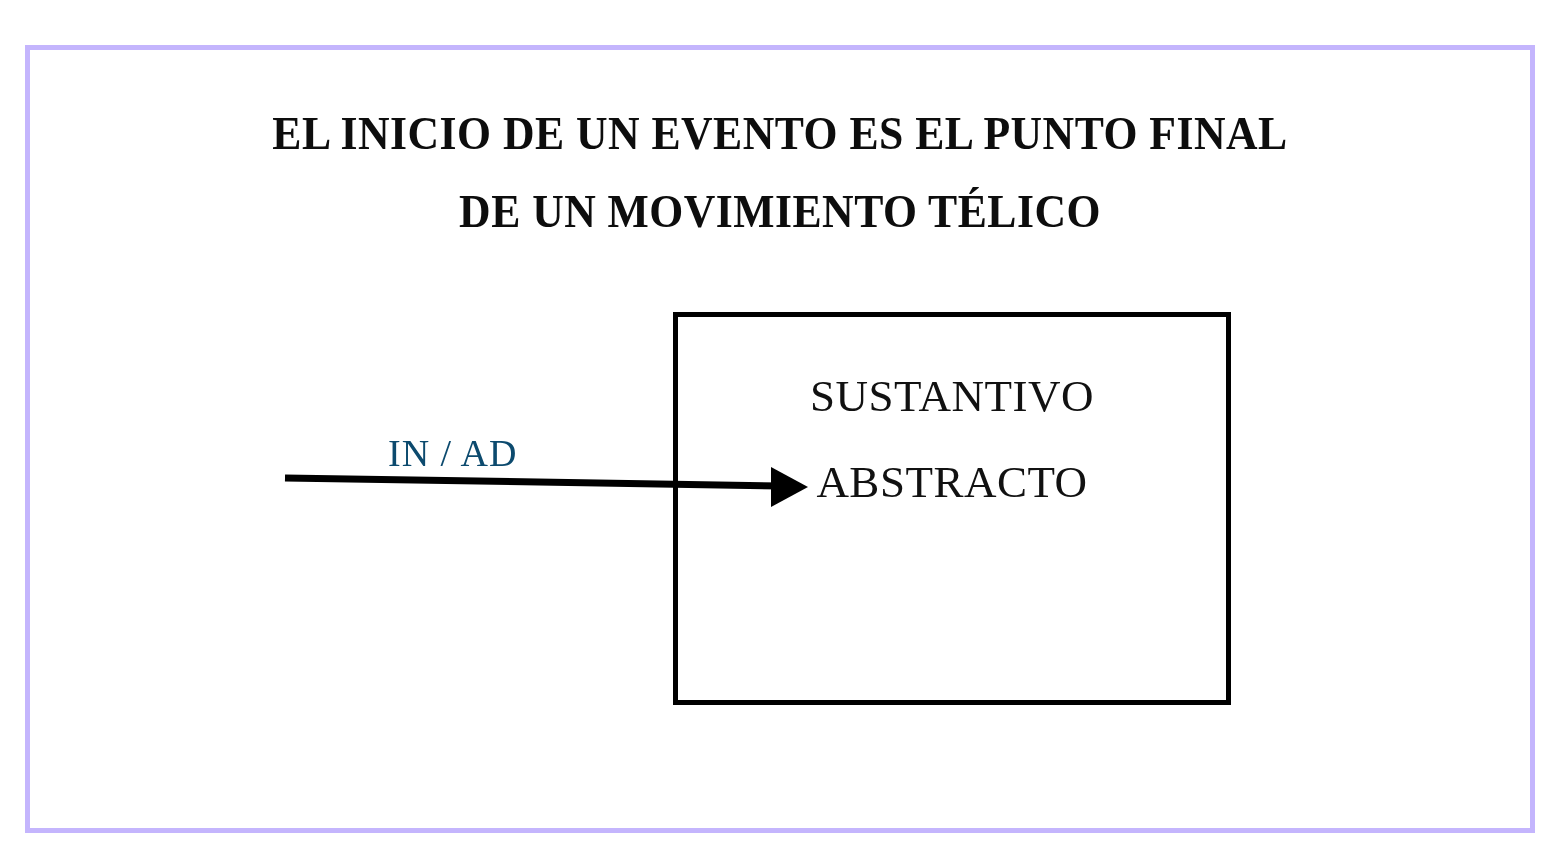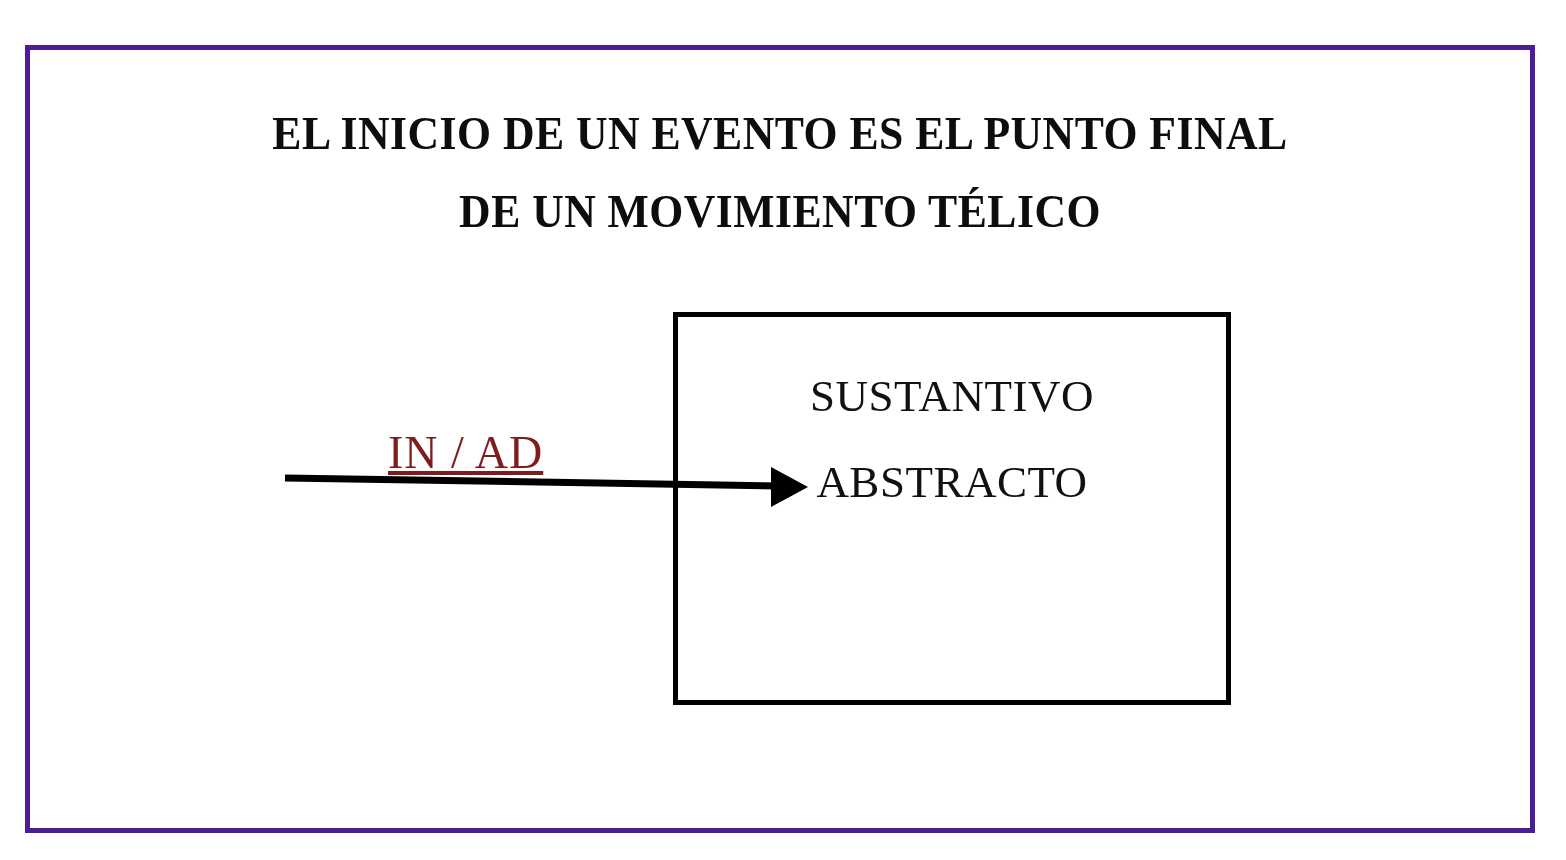--- a/index.html
+++ b/index.html
@@ -17,21 +17,21 @@
   }
 
   
   #outer-frame {
     position: absolute;
     left: 25px;
     top: 45px;
     width: 1510px;   
     height: 788px;   
     box-sizing: border-box;
-    border: 5px solid #4c1d95;
+    border: 5px solid #c4b5fd;
     background: #ffffff;
   }
 
   
   #title-block {
     position: absolute;
     left: 0;
     top: 44px;           
     width: 100%;
     text-align: center;
@@ -79,26 +79,25 @@
     width: 1510px;
     height: 788px;
     pointer-events: none;
   }
 
   
   #arrow-label {
     position: absolute;
     left: 358px;   
     top: 378px;    
-    font-size: 46px;
+    font-size: 38px;
     line-height: 50px;
     letter-spacing: 1px;
-    color: #7f1d1d;
+    color: #0c4a6e;
     white-space: nowrap;
-    text-decoration: underline;
   }
 </style>
 </head>
 <body>
 
 <div id="canvas">
 
   <div id="outer-frame">
 
     <div id="title-block">

